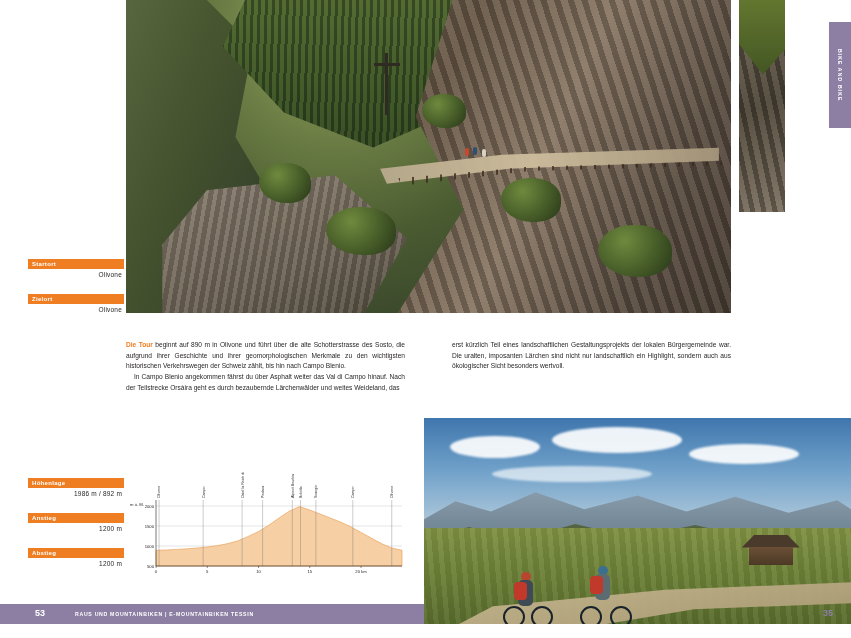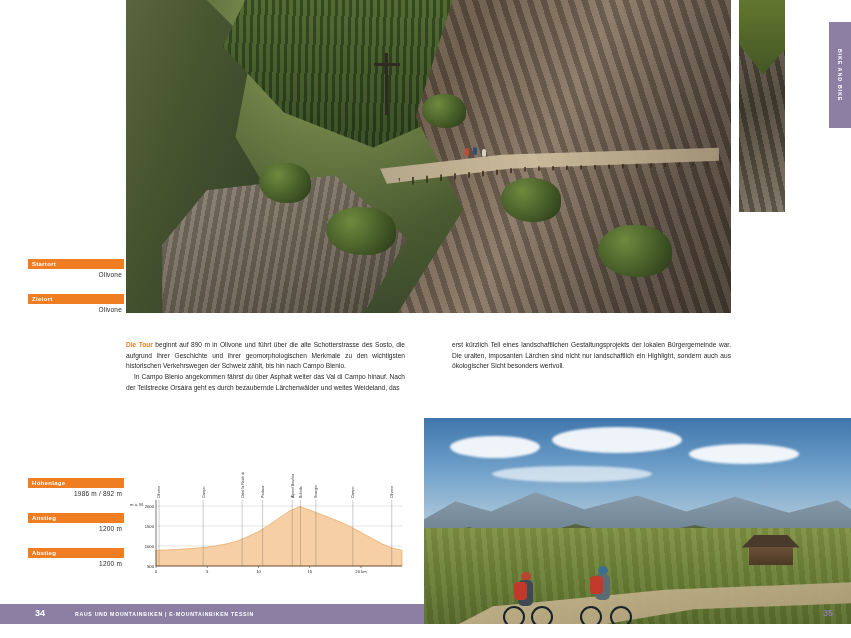--- a/index.html
+++ b/index.html
@@ -482,18 +482,18 @@
       <div class="head" style="left:12px;top:-52px;background:#3c6e8f;"></div>
       <div class="torso" style="left:9px;top:-44px;background:#5a6b72;"></div>
       <div class="pack" style="left:4px;top:-42px;"></div>
       <div class="bike" style="left:-4px;top:-10px;"></div>
       <div class="wheel" style="left:-6px;top:-12px;"></div>
       <div class="wheel" style="left:24px;top:-12px;"></div>
     </div>
   </div>
 
   <div class="footer-left"></div>
-  <div class="folio-left">34</div>
+  <div class="folio-left">53</div>
   <div class="footer-meta">RAUS UND MOUNTAINBIKEN  |  E-MOUNTAINBIKEN    TESSIN</div>
   <div class="folio-right">35</div>
   <div class="white-bottom"></div>
 
 </div>
 
 </body></html>

